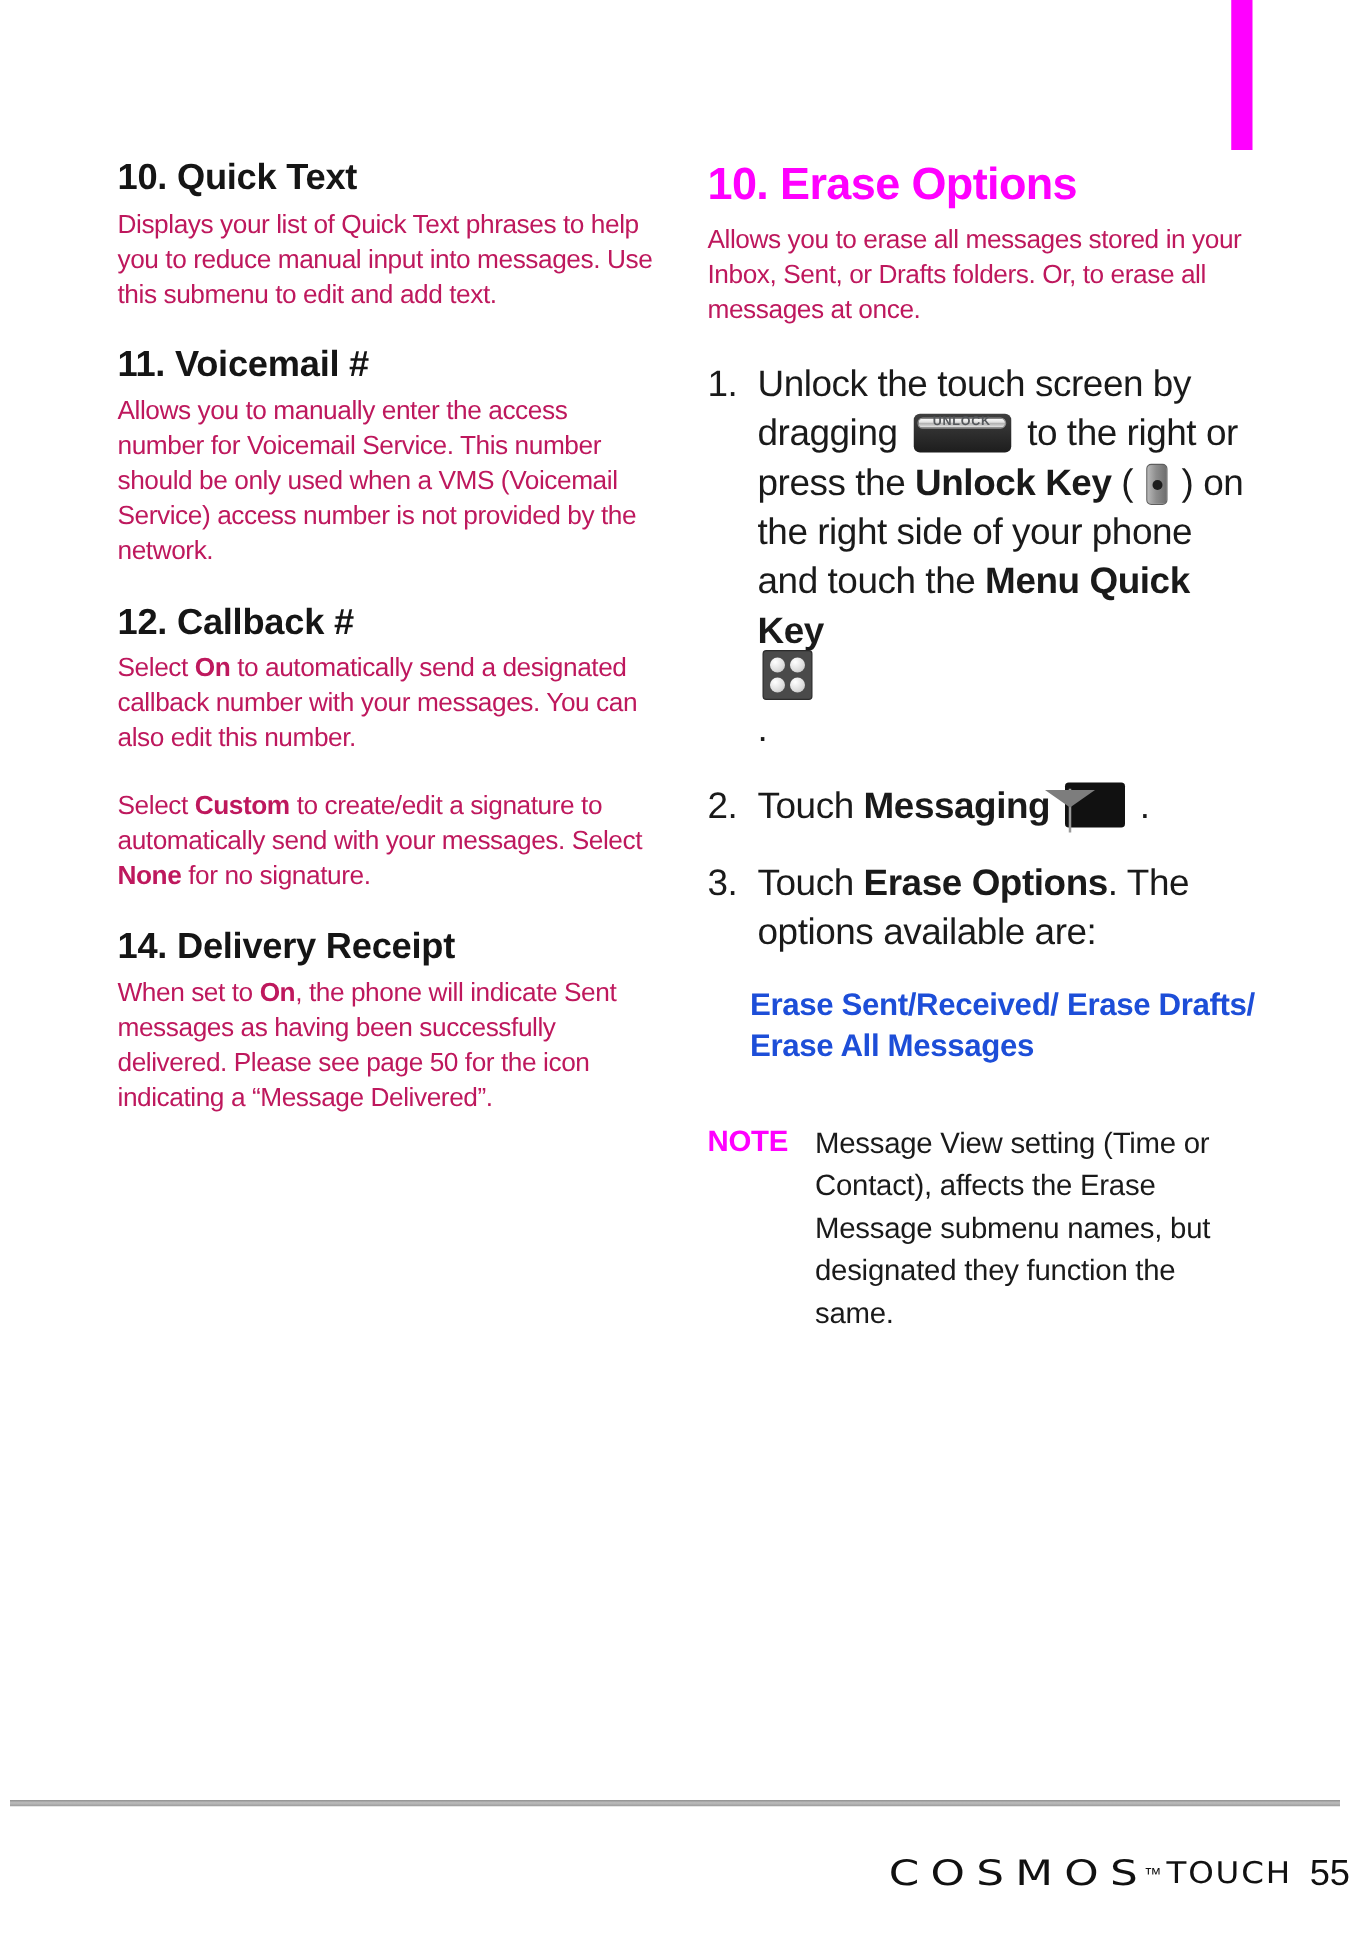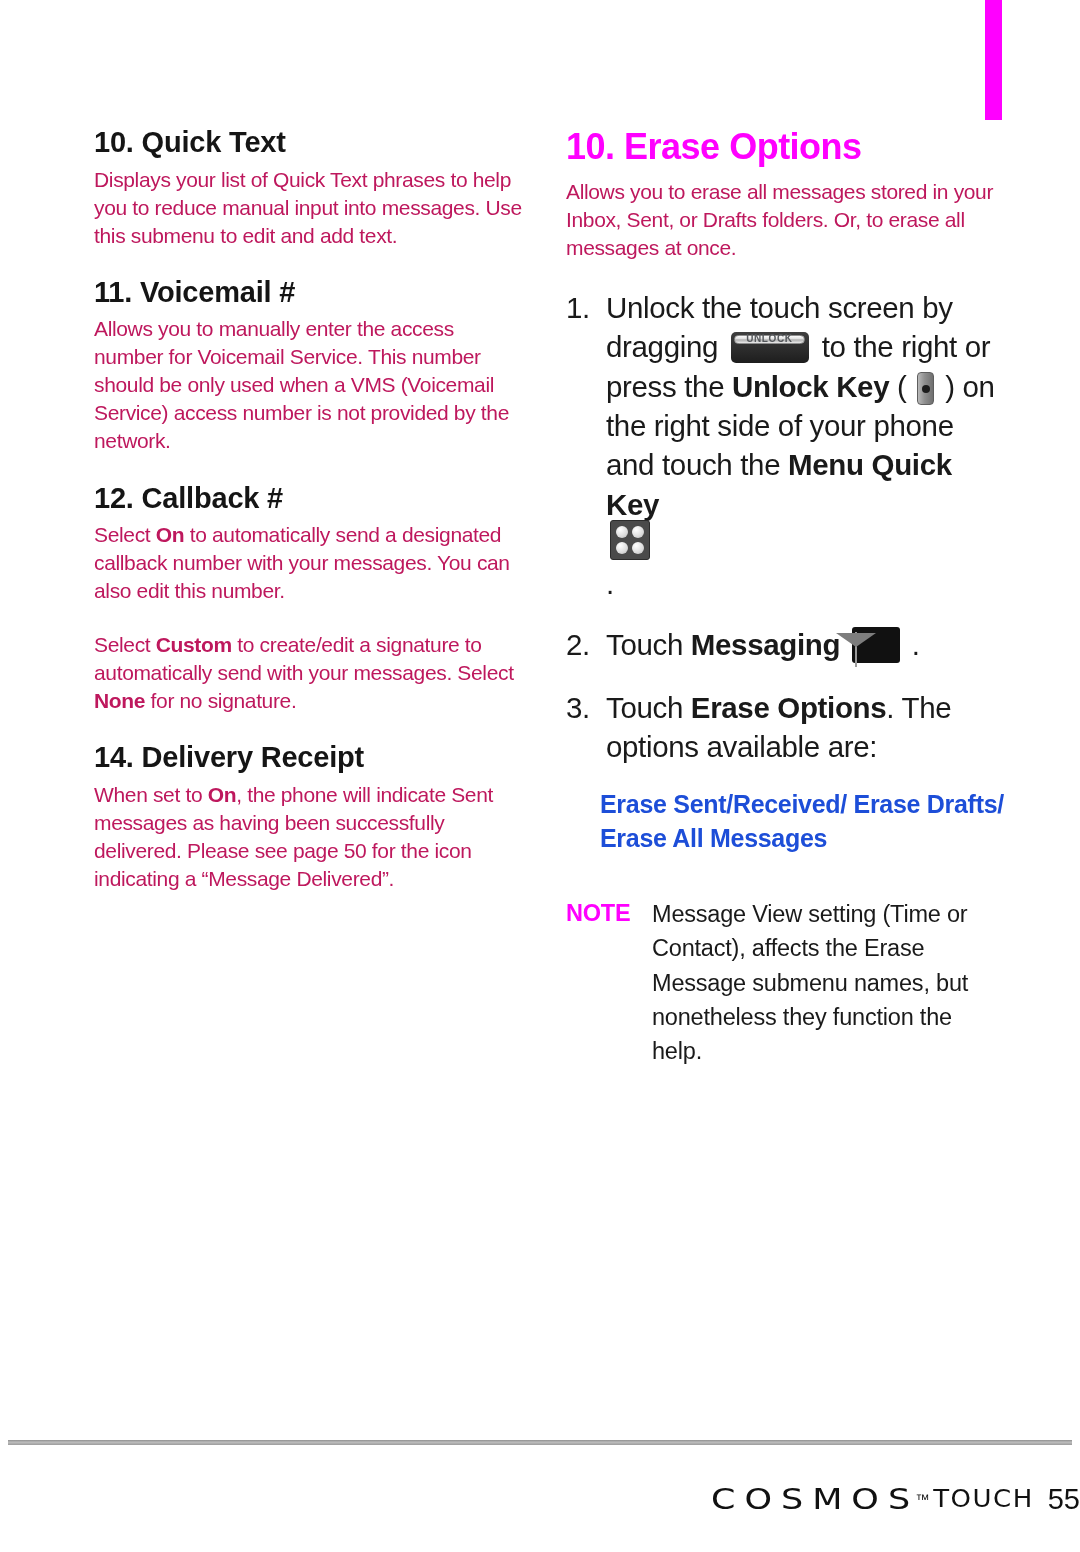--- a/index.html
+++ b/index.html
@@ -361,21 +361,21 @@
       <li>
         <span class="num">3.</span><span>Touch </span><b>Erase Options</b><span>. The options available are:</span>
       </li>
 
     </ol>
 
     <div class="options-block">Erase Sent/Received/ Erase Drafts/ Erase All Messages</div>
 
     <div class="note-block">
       <div class="note-label">NOTE</div>
-      <div class="note-text">Message View setting (Time or Contact), affects the Erase Message submenu names, but nonetheless they function the help.</div>
+      <div class="note-text">Message View setting (Time or Contact), affects the Erase Message submenu names, but designated they function the same.</div>
     </div>
 
   </div>
 </div>
 
 <div id="footer-rule"></div>
 
 <div id="footer">
   <span id="brand-cosmos">COSMOS</span>
     <span id="brand-tm">™</span>

